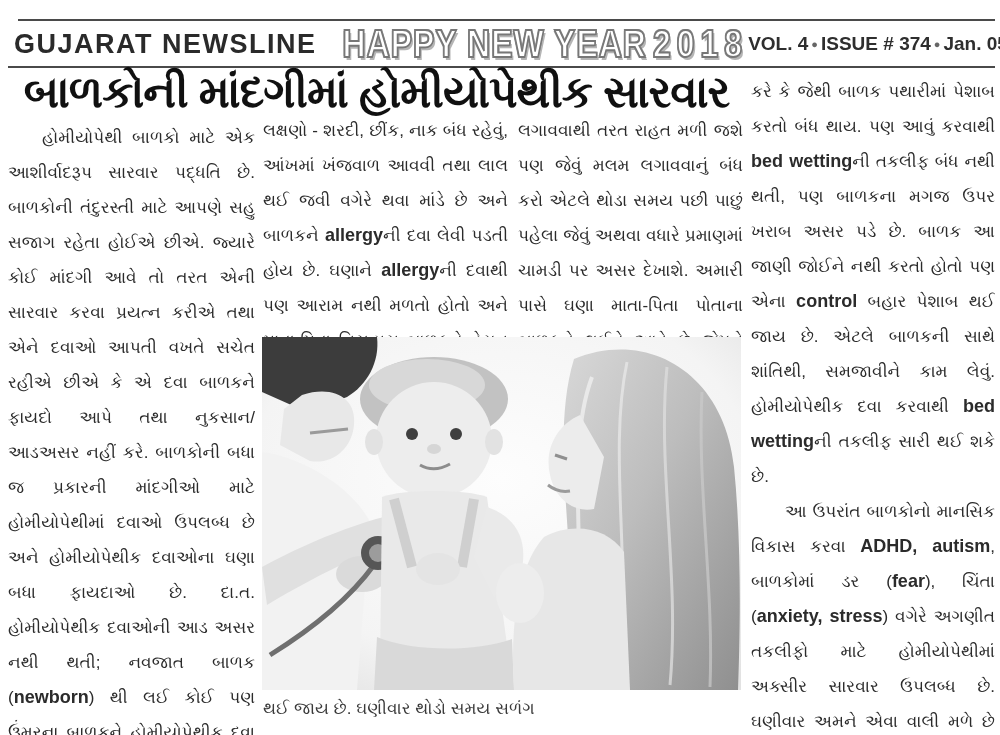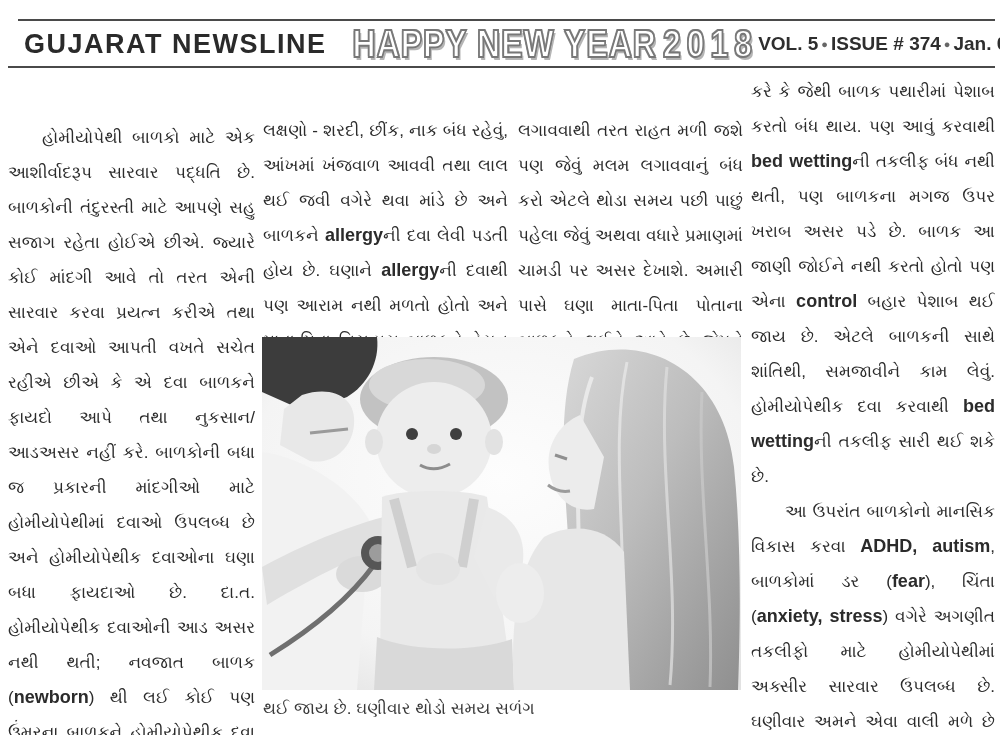--- a/index.html
+++ b/index.html
@@ -5,21 +5,21 @@
   html,body{margin:0;padding:0;background:#ffffff;}
   .page{
     position:relative;width:1000px;height:735px;background:#ffffff;overflow:hidden;
     font-family:"Liberation Sans","DejaVu Sans",sans-serif;color:#2b2b2b;
   }
   .rule{position:absolute;background:#4a4a4a;height:2px;}
   .rule-top{top:19px;left:18px;width:977px;}
   .rule-header{top:66px;left:8px;width:987px;}
 
   .header-row{
-    position:absolute;top:22px;left:24px;width:977px;height:44px;
+    position:absolute;top:22px;left:14px;width:977px;height:44px;
     display:flex;align-items:center;white-space:nowrap;
   }
   .paper-name{font-size:27px;font-weight:bold;letter-spacing:1.5px;color:#2a2a2a;}
   .banner{
     display:inline-block;margin-left:26px;font-size:32px;font-weight:bold;letter-spacing:1px;
     color:#ffffff;transform:scaleY(1.2);transform-origin:center;
     -webkit-text-stroke:1.5px #777;
     text-shadow:-1px -1px 0 #8a8a8a,1px -1px 0 #8a8a8a,-1px 1px 0 #8a8a8a,2px 2px 0 #b5b5b5;
   }
   .banner-year{letter-spacing:6px;margin-left:6px;}
@@ -54,31 +54,32 @@
 <body>
 
 <div class="page">
 
   <div class="rule rule-top"></div>
 
   <div class="header-row">
     <span class="paper-name">GUJARAT NEWSLINE</span>
     <span class="banner"><span>HAPPY NEW YEAR</span><span class="banner-year">2018</span></span>
     <span class="header-meta">
-      <span>VOL. 5</span>
+      <span>VOL. 4</span>
       <span class="dot-sep">●</span>
       <span>ISSUE # 374</span>
       <span class="dot-sep">●</span>
       <span>Jan. 05, 2018</span>
 
     </span>
   </div>
 
   <div class="rule rule-header"></div>
 
+  <div class="headline">બાળકોની માંદગીમાં હોમીયોપેથીક સારવાર</div>
 
   <div class="col col-1">
       <p class="para indent">હોમીયોપેથી બાળકો માટે એક આશીર્વાદરૂપ સારવાર પદ્ધતિ છે. બાળકોની તંદુરસ્તી માટે આપણે સહુ સજાગ રહેતા હોઈએ છીએ. જ્યારે કોઈ માંદગી આવે તો તરત એની સારવાર કરવા પ્રયત્ન કરીએ તથા એને દવાઓ આપતી વખતે સચેત રહીએ છીએ કે એ દવા બાળકને ફાયદો આપે તથા નુકસાન/આડઅસર નહીં કરે. બાળકોની બધા જ પ્રકારની માંદગીઓ માટે હોમીયોપેથીમાં દવાઓ ઉપલબ્ધ છે અને હોમીયોપેથીક દવાઓના ઘણા બધા ફાયદાઓ છે. દા.ત. હોમીયોપેથીક દવાઓની આડ અસર નથી થતી; નવજાત બાળક (<span class="en">newborn</span>) થી લઈ કોઈ પણ ઉંમરના બાળકને હોમીયોપેથીક દવા આપી શકાય છે; <span class="en">Pregnant</span> બહેનોને પણ હોમીયોપેથીક દવાઓ આપી શકાય છે; હોમીયોપેથીક દવાઓ સ્વાદમાં મીઠી (<span class="en">sweet</span>) હોય છે એટલે બધા બાળકોને બહુ ગમે છે અને દવા લેવાનો સમય બાળકો પોતે યાદ રાખતા હોય છે; વગેરે, વગેરે.</p>
     </div>
   <div class="col col-2">
       <p class="para">લક્ષણો - શરદી, છીંક, નાક બંધ રહેવું, આંખમાં ખંજવાળ આવવી તથા લાલ થઈ જવી વગેરે થવા માંડે છે અને બાળકને <span class="en">allergy</span>ની દવા લેવી પડતી હોય છે. ઘણાને <span class="en">allergy</span>ની દવાથી પણ આરામ નથી મળતો હોતો અને માતા-પિતા નિસહાય બાળકને હેરાન થતો જોતા હોય છે. આવા બાળકોને હોમીયોપેથીક દવા આપવાથી એમને વારંવાર થતી તકલીફો ઓછી થવા માંડે છે અને સમય જતા બંધ</p>
     </div>
   <div class="col col-3">
       <p class="para">લગાવવાથી તરત રાહત મળી જશે પણ જેવું મલમ લગાવવાનું બંધ કરો એટલે થોડા સમય પછી પાછું પહેલા જેવું અથવા વધારે પ્રમાણમાં ચામડી પર અસર દેખાશે. અમારી પાસે ઘણા માતા-પિતા પોતાના બાળકને લઈને આવે છે જેમને ઘણા વખતથી ચામડીની તકલીફ હોય છે અને મલમ લગાવી કંટાળી ગયા હોય છે, એવા બાળકને પણ હોમીયોપેથીક દવા આપવાથી સારું થતું હોય છે.</p>
     </div>

